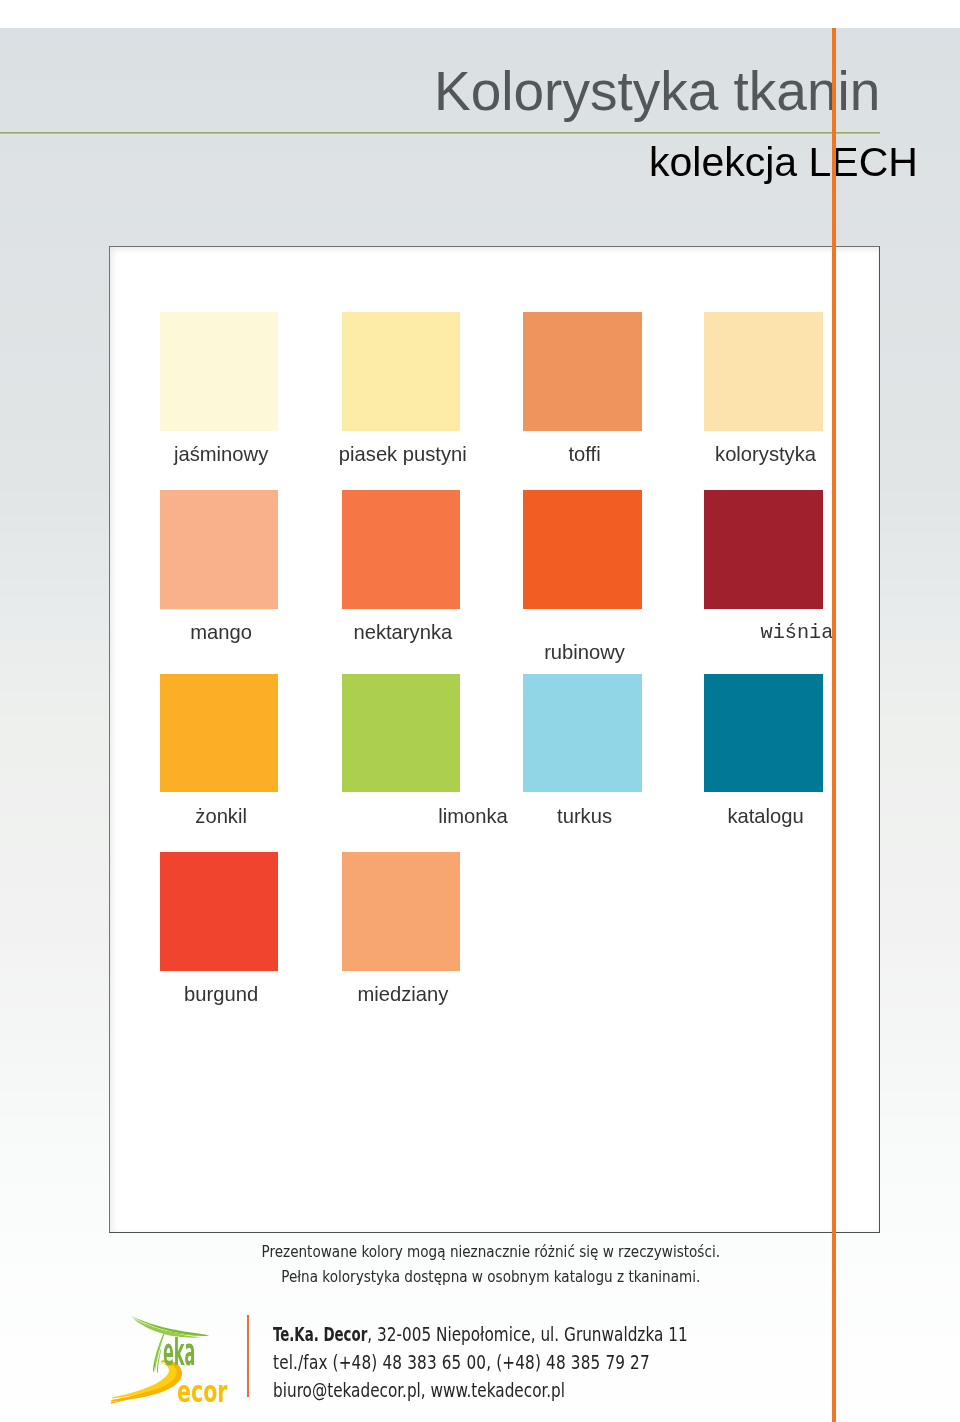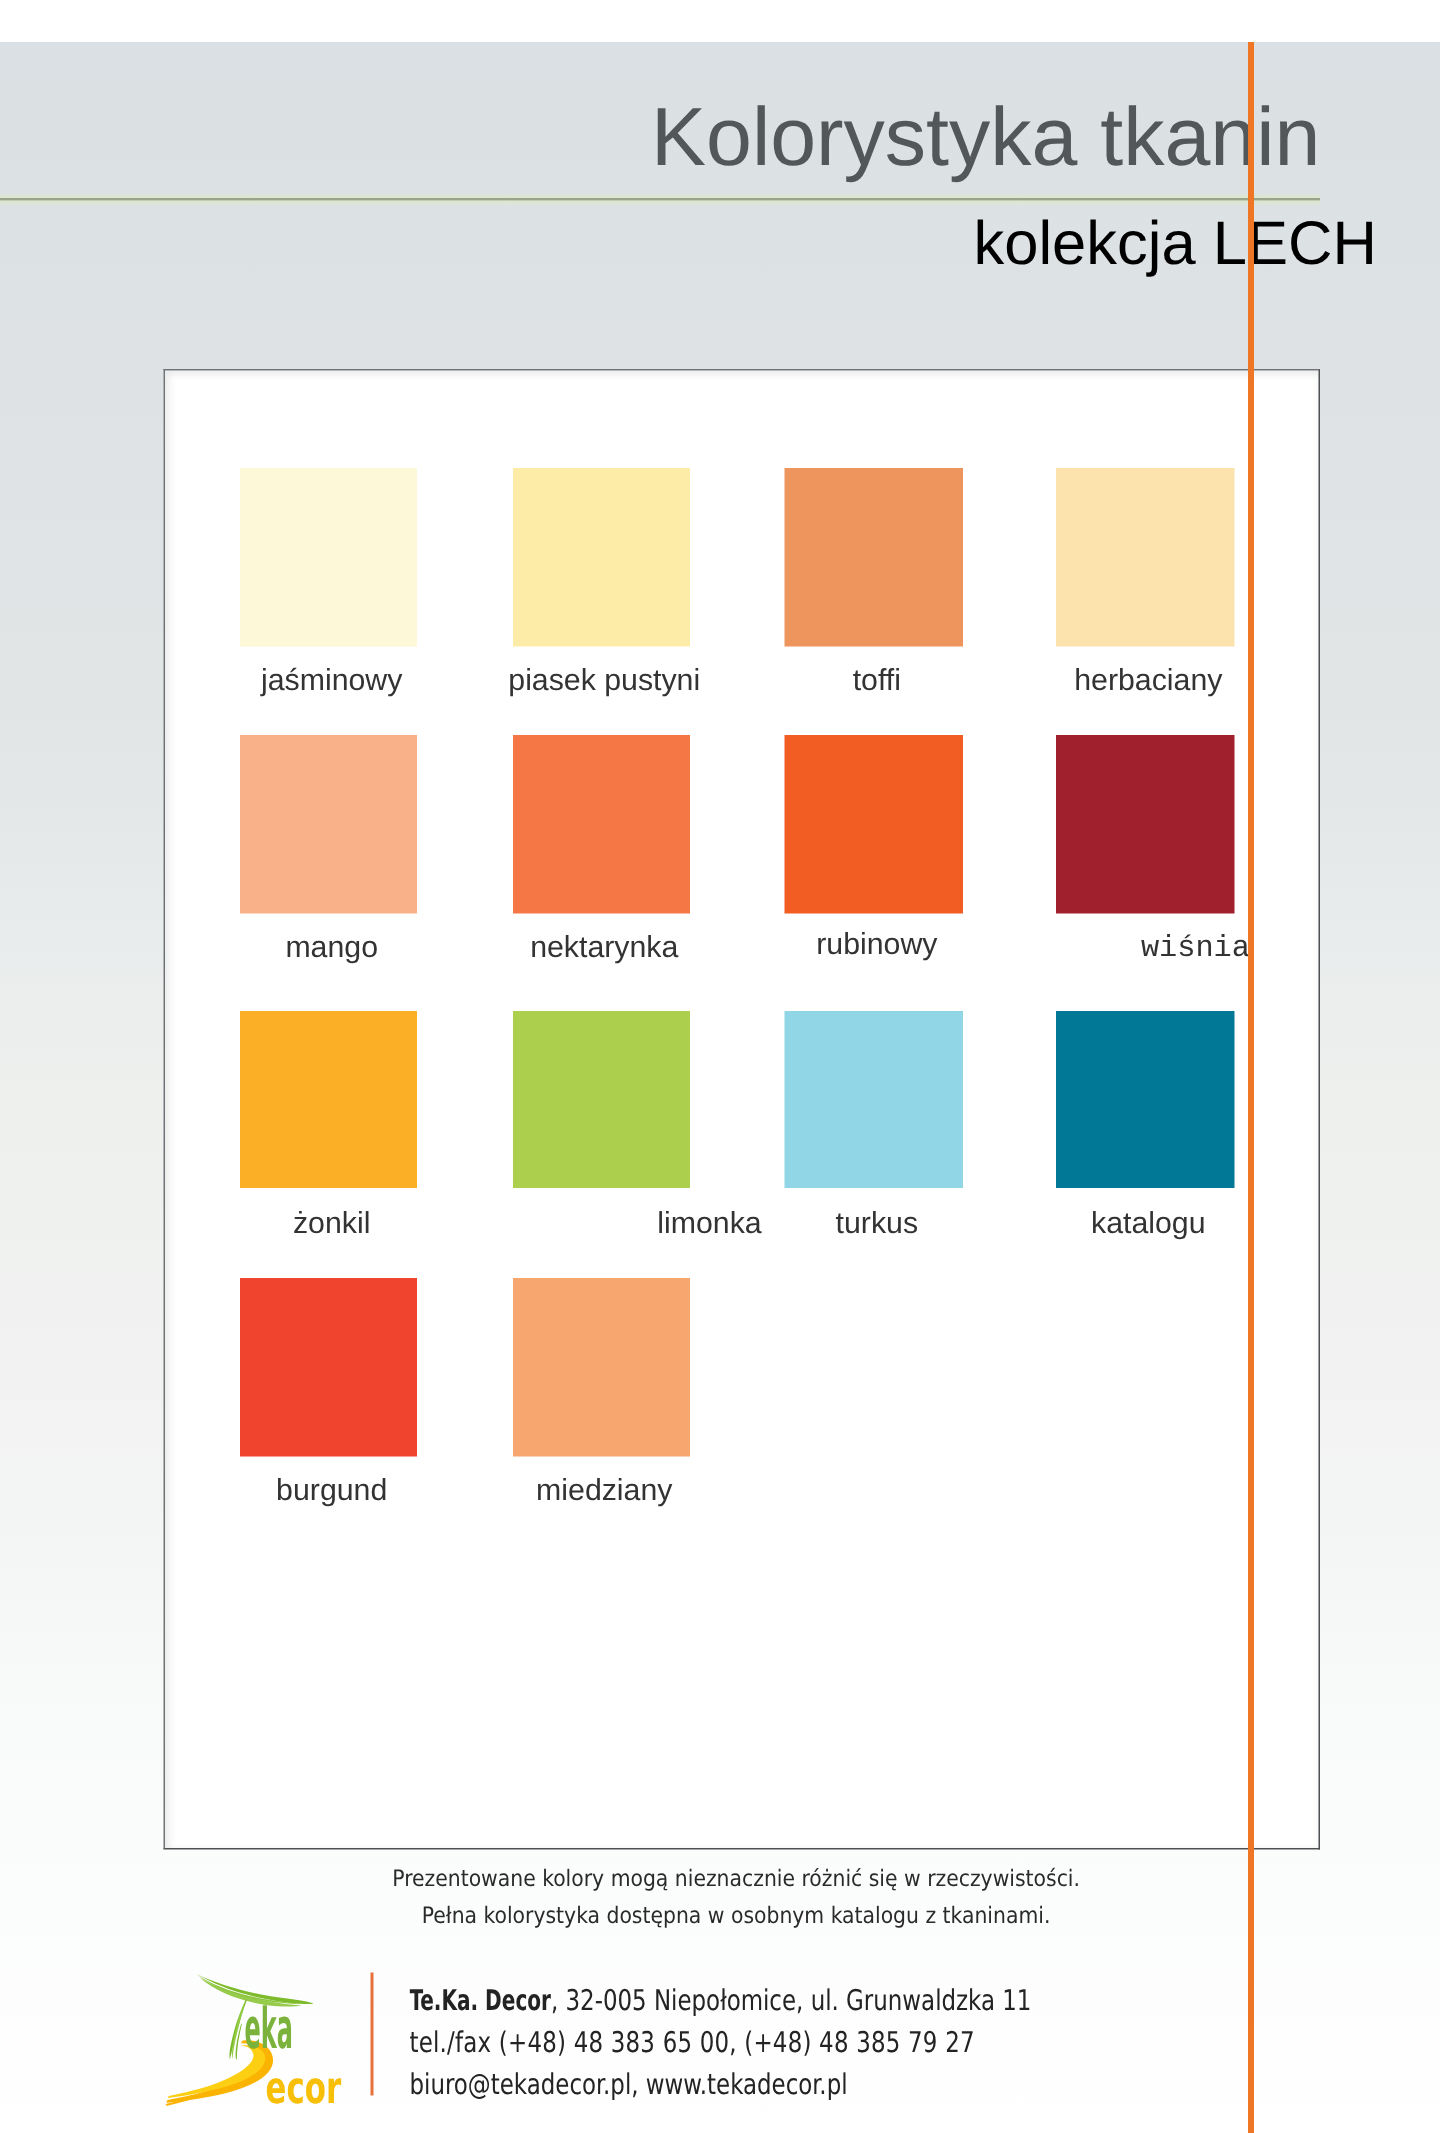--- a/index.html
+++ b/index.html
@@ -52,27 +52,27 @@
   <div class="subtitle">kolekcja LECH</div>
   <div class="card"></div>
   <div id="swatch-grid">
       <div class="sw" style="left: 159.8px; top: 284px; width: 118.7px; height: 118.6px; background: rgb(253, 248, 216);"></div>
       <div class="lbl" style="left: 116.2px; top: 415px; width: 209.9px;">jaśminowy</div>
       <div class="sw" style="left: 341.5px; top: 284px; width: 118.7px; height: 118.6px; background: rgb(253, 236, 168);"></div>
       <div class="lbl" style="left: 297.9px; top: 414.8px; width: 209.9px;">piasek pustyni</div>
       <div class="sw" style="left: 523.2px; top: 284px; width: 118.7px; height: 118.6px; background: rgb(238, 149, 93);"></div>
       <div class="lbl" style="left: 479.6px; top: 414.8px; width: 209.9px;">toffi</div>
       <div class="sw" style="left: 704.2px; top: 284px; width: 118.7px; height: 118.6px; background: rgb(252, 226, 173);"></div>
-      <div class="lbl" style="left: 660.6px; top: 414.8px; width: 209.9px;">herbaciany</div>
+      <div class="lbl" style="left: 660.6px; top: 414.8px; width: 209.9px;">kolorystyka</div>
       <div class="sw" style="left: 159.8px; top: 462.3px; width: 118.7px; height: 118.6px; background: rgb(249, 177, 137);"></div>
       <div class="lbl" style="left: 116.2px; top: 593.1px; width: 209.9px;">mango</div>
       <div class="sw" style="left: 341.5px; top: 462.3px; width: 118.7px; height: 118.6px; background: rgb(244, 119, 69);"></div>
       <div class="lbl" style="left: 297.9px; top: 593.1px; width: 209.9px;">nektarynka</div>
       <div class="sw" style="left: 523.2px; top: 462.3px; width: 118.7px; height: 118.6px; background: rgb(241, 93, 34);"></div>
-      <div class="lbl" style="left: 479.6px; top: 591px; width: 209.9px;">rubinowy</div>
+      <div class="lbl" style="left: 479.6px; top: 613px; width: 209.9px;">rubinowy</div>
       <div class="sw" style="left: 704.2px; top: 462.3px; width: 118.7px; height: 118.6px; background: rgb(160, 33, 45);"></div>
       <div class="lbl" style="left: 692px; top: 593.1px; width: 209.9px; font-family: Liberation Mono, monospace;">wiśnia</div>
       <div class="sw" style="left: 159.8px; top: 645.7px; width: 118.7px; height: 118.6px; background: rgb(251, 175, 39);"></div>
       <div class="lbl" style="left: 116.2px; top: 776.5px; width: 209.9px; text-align: center;">żonkil</div>
       <div class="sw" style="left: 341.5px; top: 645.7px; width: 118.7px; height: 118.6px; background: rgb(172, 207, 78);"></div>
       <div class="lbl" style="left: 297.9px; top: 776.5px; width: 209.9px; text-align: right;">limonka</div>
       <div class="sw" style="left: 523.2px; top: 645.7px; width: 118.7px; height: 118.6px; background: rgb(144, 214, 230);"></div>
       <div class="lbl" style="left: 479.6px; top: 776.5px; width: 209.9px;">turkus</div>
       <div class="sw" style="left: 704.2px; top: 645.7px; width: 118.7px; height: 118.6px; background: rgb(2, 120, 151);"></div>
       <div class="lbl" style="left: 660.6px; top: 776.5px; width: 209.9px;">katalogu</div>

